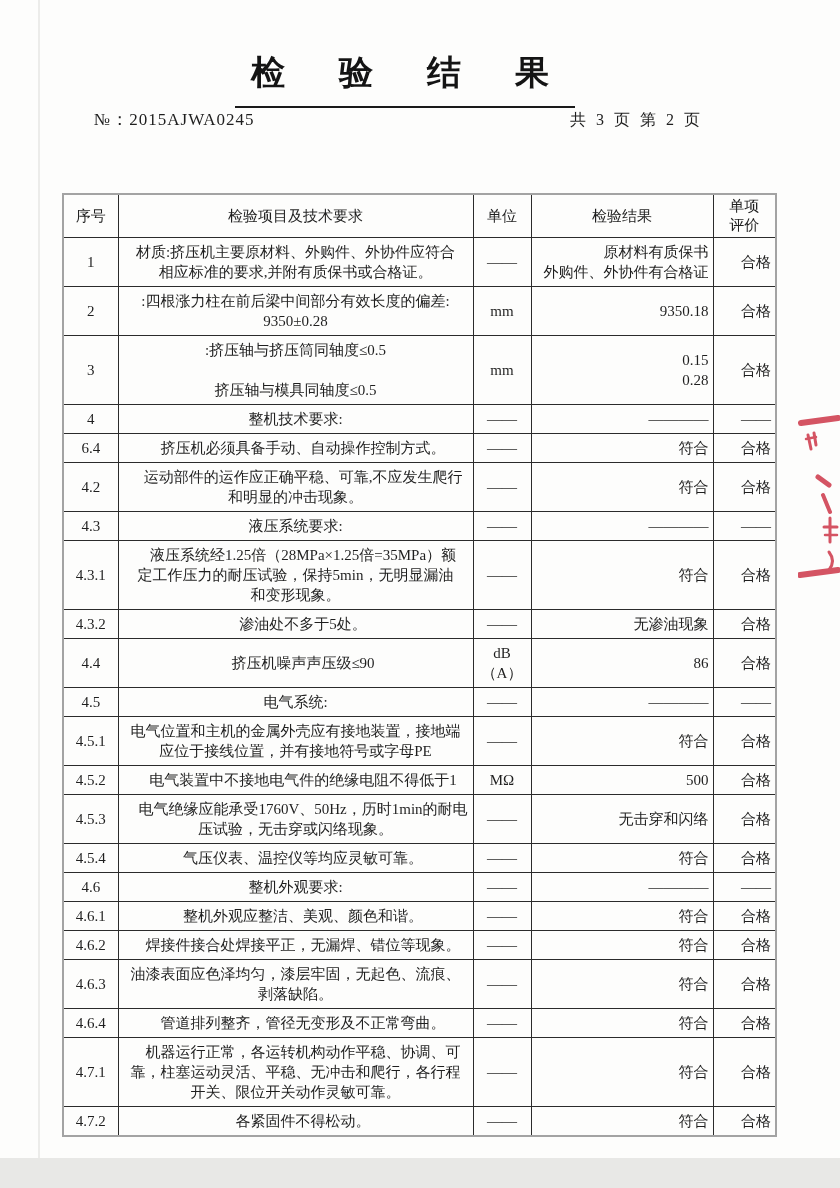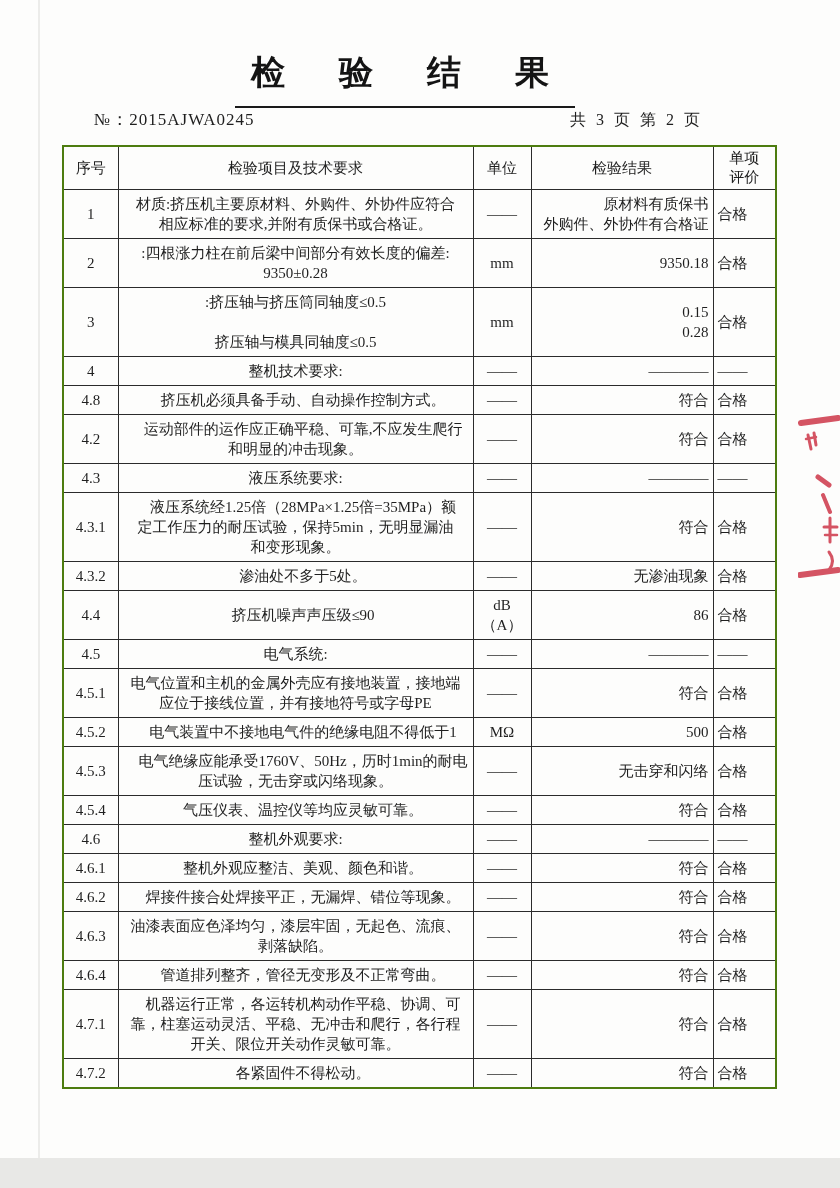--- a/index.html
+++ b/index.html
@@ -25,27 +25,27 @@
   }
   table.results col.w-no   { width:55px; }
   table.results col.w-req  { width:355px; }
   table.results col.w-unit { width:58px; }
   table.results col.w-res  { width:182px; }
   table.results col.w-eval { width:63px; }
   table.results th, table.results td {
     border:1px solid #2b2b2b; line-height:20px; padding:4px 4px;
     white-space:pre-wrap; word-break:break-all; vertical-align:middle;
   }
-  table.results { border:2px solid #4d7c0f; }
+  table.results { border:2px solid #a3a3a3;margin-top:48px; }
   table.results th { font-weight:normal; text-align:center; padding:2px 2px; line-height:19px; }
   td.c-no   { text-align:center; }
   td.c-req  { text-align:center; padding-left:6px; padding-right:5px; }
   td.c-unit { text-align:center; padding-left:1px; padding-right:1px; }
   td.c-res  { text-align:right; }
-  td.c-eval { text-align:left; }
+  td.c-eval { text-align:right; }
   .stamp { position:absolute; left:798px; top:415px; width:42px; height:165px; opacity:.88; }
   .artifact { position:absolute; background:#111; }
   .bottom-line  { left:-4px; top:1174px; width:852px; height:5px; transform:rotate(0.25deg); background:#151515; }
   .bottom-blob  { left:-2px; top:1170px; width:72px; height:8px; transform:rotate(2.2deg); background:#1a1a1a; border-radius:2px; }
   .bottom-gray  { left:430px; top:1181px; width:410px; height:7px; background:#96a0a8; }
   .corner-mark  { left:828px; top:1185px; width:12px; height:3px; background:#37424a; }
 </style>
 </head>
 <body>
 
@@ -109,21 +109,21 @@
           <td class="c-eval">合格</td>
         </tr>
         <tr>
           <td class="c-no">4</td>
           <td class="c-req">整机技术要求:</td>
           <td class="c-unit">——</td>
           <td class="c-res">————</td>
           <td class="c-eval">——</td>
         </tr>
         <tr>
-          <td class="c-no">4.8</td>
+          <td class="c-no">6.4</td>
           <td class="c-req">　挤压机必须具备手动、自动操作控制方式。</td>
           <td class="c-unit">——</td>
           <td class="c-res">符合</td>
           <td class="c-eval">合格</td>
         </tr>
         <tr>
           <td class="c-no">4.2</td>
           <td class="c-req">　运动部件的运作应正确平稳、可靠,不应发生爬行
 和明显的冲击现象。</td>
           <td class="c-unit">——</td>

